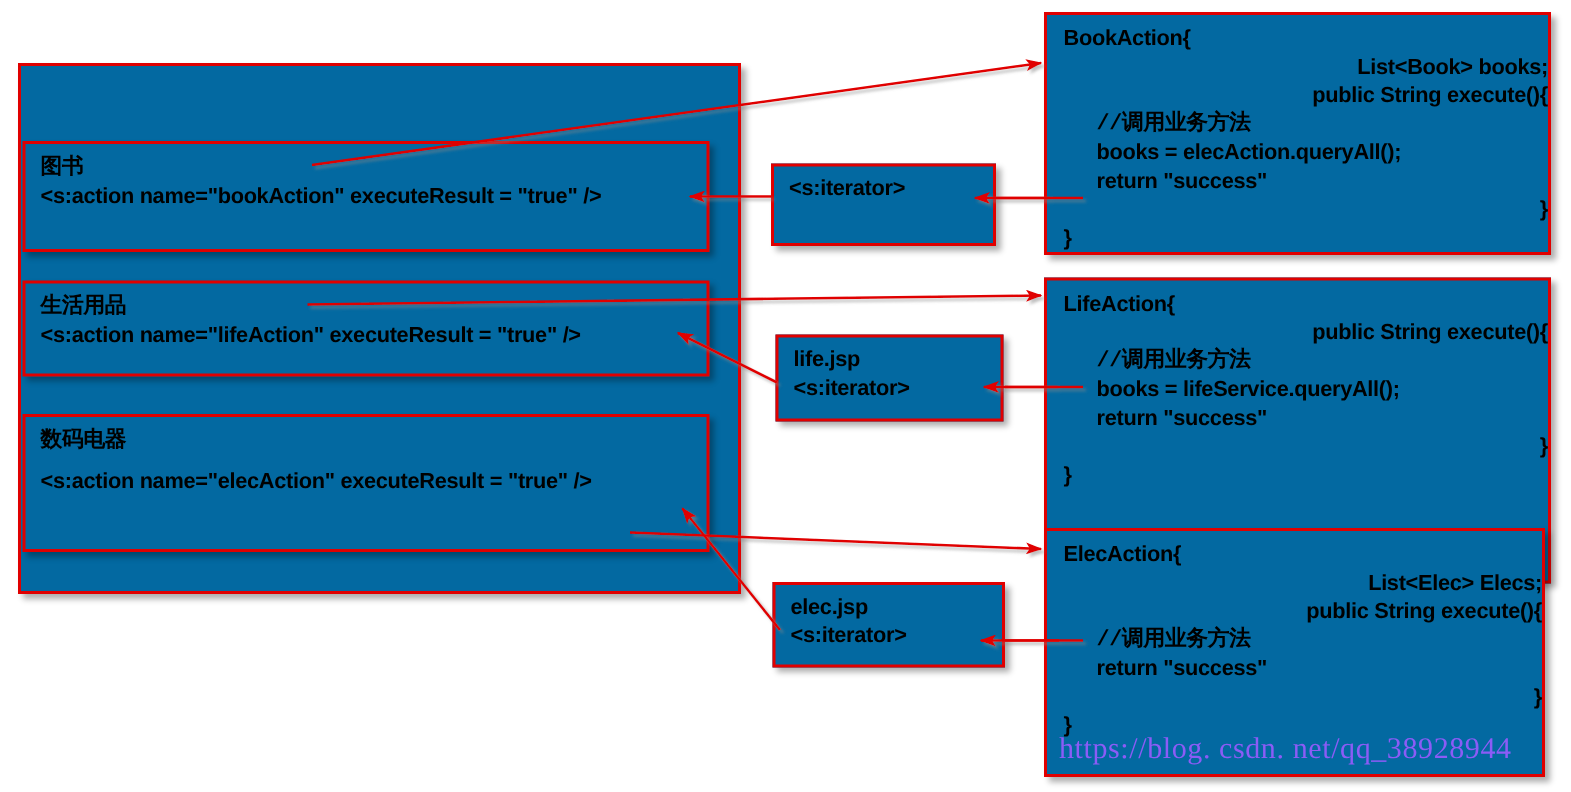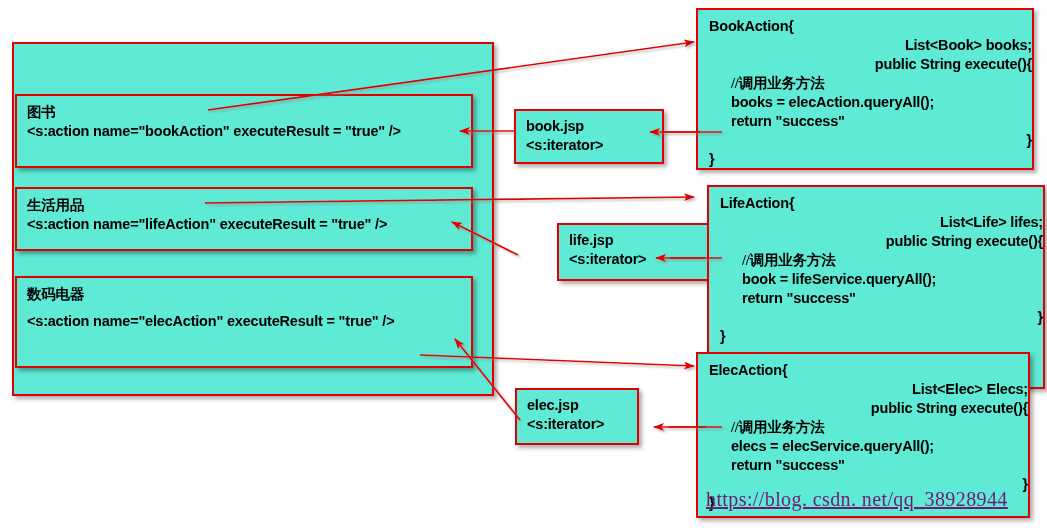--- a/index.html
+++ b/index.html
@@ -10,21 +10,21 @@
   }
   #canvas{
     position:relative;
     width:1047px;
     height:528px;
     background:#ffffff;
     overflow:hidden;
   }
   .box{
     position:absolute;
-    background:#5eead4;
+    background:#0369a1;
     border:2px solid #e00000;
     box-sizing:border-box;
     box-shadow:3px 3px 4px rgba(0,0,0,0.32);
     z-index:3;
   }
   .box-title{
     position:absolute;
     font-size:15px;
     font-weight:700;
     color:#000000;
@@ -33,63 +33,62 @@
   }
   .code-line{
     font-size:14.5px;
     font-weight:700;
     color:#000000;
     white-space:pre;
     line-height:19px;
     letter-spacing:-0.2px;
   }
   .cn{
-    font-family:Liberation Serif, serif;
+    font-family:Liberation Mono, monospace;
     font-weight:700;
   }
   
   #main-jsp-box{left:12px;top:42px;width:482px;height:354px;}
   #main-jsp-label{left:22px;top:57px;}
   
   #book-section-box{left:15px;top:94px;width:458px;height:74px;}
   #life-section-box{left:15px;top:187px;width:458px;height:64px;}
   #elec-section-box{left:15px;top:276px;width:458px;height:92px;}
   .section-inner{padding:7px 0 0 10px;}
   
   #book-jsp-box{left:514px;top:109px;width:150px;height:55px;}
-  #life-jsp-box{left:517px;top:223px;width:152px;height:58px;margin-left:40px;}
-  #elec-jsp-box{left:515px;top:388px;width:124px;height:57px;}
+  #life-jsp-box{left:517px;top:223px;width:152px;height:58px;}
+  #elec-jsp-box{left:515px;top:388px;width:155px;height:57px;}
   .jsp-inner{padding:6px 0 0 10px;}
   
   #book-action-box{left:696px;top:8px;width:338px;height:162px;}
-  #life-action-box{left:696px;top:185px;width:338px;height:204px;margin-left:11px;}
+  #life-action-box{left:696px;top:185px;width:338px;height:204px;}
   #elec-action-box{left:696px;top:352px;width:334px;height:166px;}
   .action-inner{padding:7px 0 0 11px;}
   .ind1{padding-left:11px;text-align:right;}
   .ind2{padding-left:22px;}
   
   #connectors{
     position:absolute;
     left:0;top:0;
     width:1047px;height:528px;
     z-index:6;
     pointer-events:none;
   }
   
   #watermark{
     position:absolute;
     left:706px;
     top:488px;
     font-family:"Liberation Serif","DejaVu Serif",serif;
     font-size:20px;
-    color:#701a75;
+    color:#8b5cf6;
     letter-spacing:0.4px;
     white-space:nowrap;
     z-index:8;
-    text-decoration:underline;
   }
 </style>
 </head>
 <body>
 
 <div id="canvas">
 
   <div class="box" id="main-jsp-box"></div>
   <div class="box-title" id="main-jsp-label">Main.jsp</div>
 
@@ -109,21 +108,20 @@
 
   <div class="box" id="elec-section-box">
     <div class="section-inner">
       <div class="code-line cn">数码电器</div>
       <div class="code-line" style="margin-top:8px;">&lt;s:action name="elecAction" executeResult = "true" /&gt;</div>
     </div>
   </div>
 
   <div class="box" id="book-jsp-box">
     <div class="jsp-inner">
-      <div class="code-line">book.jsp</div>
       <div class="code-line">&lt;s:iterator&gt;</div>
     </div>
   </div>
 
   <div class="box" id="life-jsp-box">
     <div class="jsp-inner">
       <div class="code-line">life.jsp</div>
       <div class="code-line">&lt;s:iterator&gt;</div>
     </div>
   </div>
@@ -144,37 +142,35 @@
       <div class="code-line ind2">books = elecAction.queryAll();</div>
       <div class="code-line ind2">return "success"</div>
       <div class="code-line ind1">}</div>
       <div class="code-line">}</div>
     </div>
   </div>
 
   <div class="box" id="life-action-box">
     <div class="action-inner">
       <div class="code-line">LifeAction{</div>
-      <div class="code-line ind1">List&lt;Life&gt; lifes;</div>
       <div class="code-line ind1">public String execute(){</div>
       <div class="code-line ind2 cn">//调用业务方法</div>
-      <div class="code-line ind2">book = lifeService.queryAll();</div>
+      <div class="code-line ind2">books = lifeService.queryAll();</div>
       <div class="code-line ind2">return "success"</div>
       <div class="code-line ind1">}</div>
       <div class="code-line">}</div>
     </div>
   </div>
 
   <div class="box" id="elec-action-box">
     <div class="action-inner">
       <div class="code-line">ElecAction{</div>
       <div class="code-line ind1">List&lt;Elec&gt; Elecs;</div>
       <div class="code-line ind1">public String execute(){</div>
       <div class="code-line ind2 cn">//调用业务方法</div>
-      <div class="code-line ind2">elecs = elecService.queryAll();</div>
       <div class="code-line ind2">return "success"</div>
       <div class="code-line ind1">}</div>
       <div class="code-line">}</div>
     </div>
   </div>
 
   <svg id="connectors" viewBox="0 0 1047 528">
     <defs>
       <marker id="arrowhead" markerWidth="11" markerHeight="8" refX="10" refY="4" orient="auto" markerUnits="userSpaceOnUse">
         <path d="M0,0 L11,4 L0,8 L2.5,4 Z" fill="#e00000"></path>

